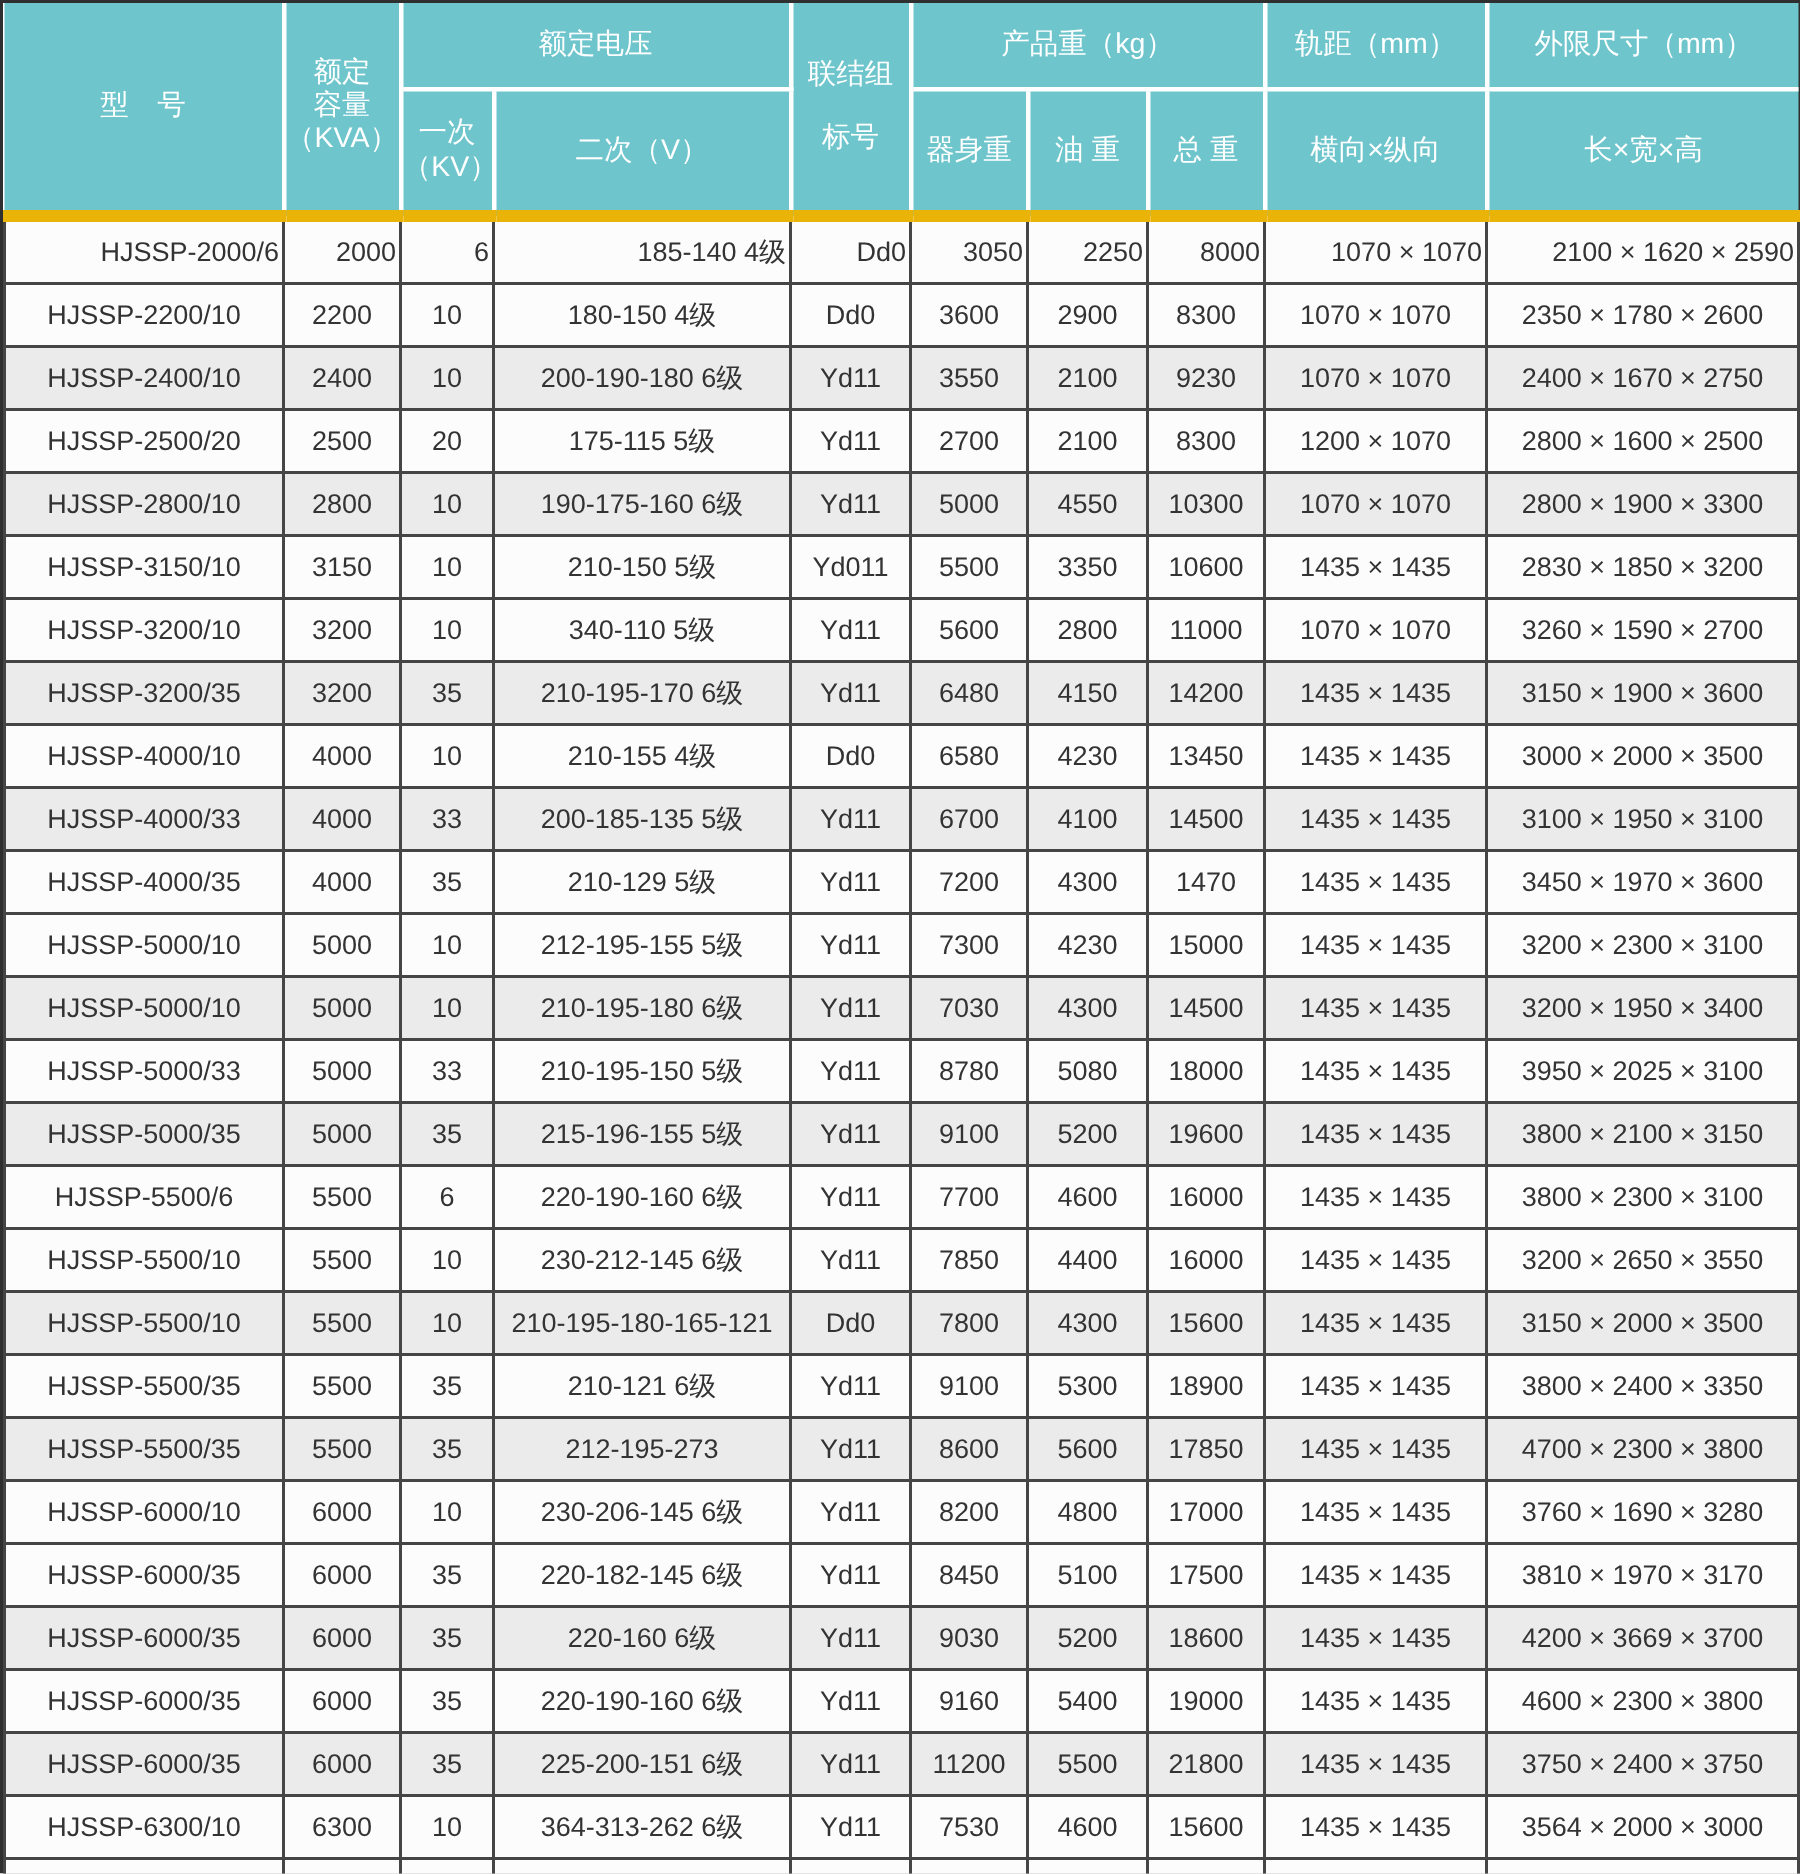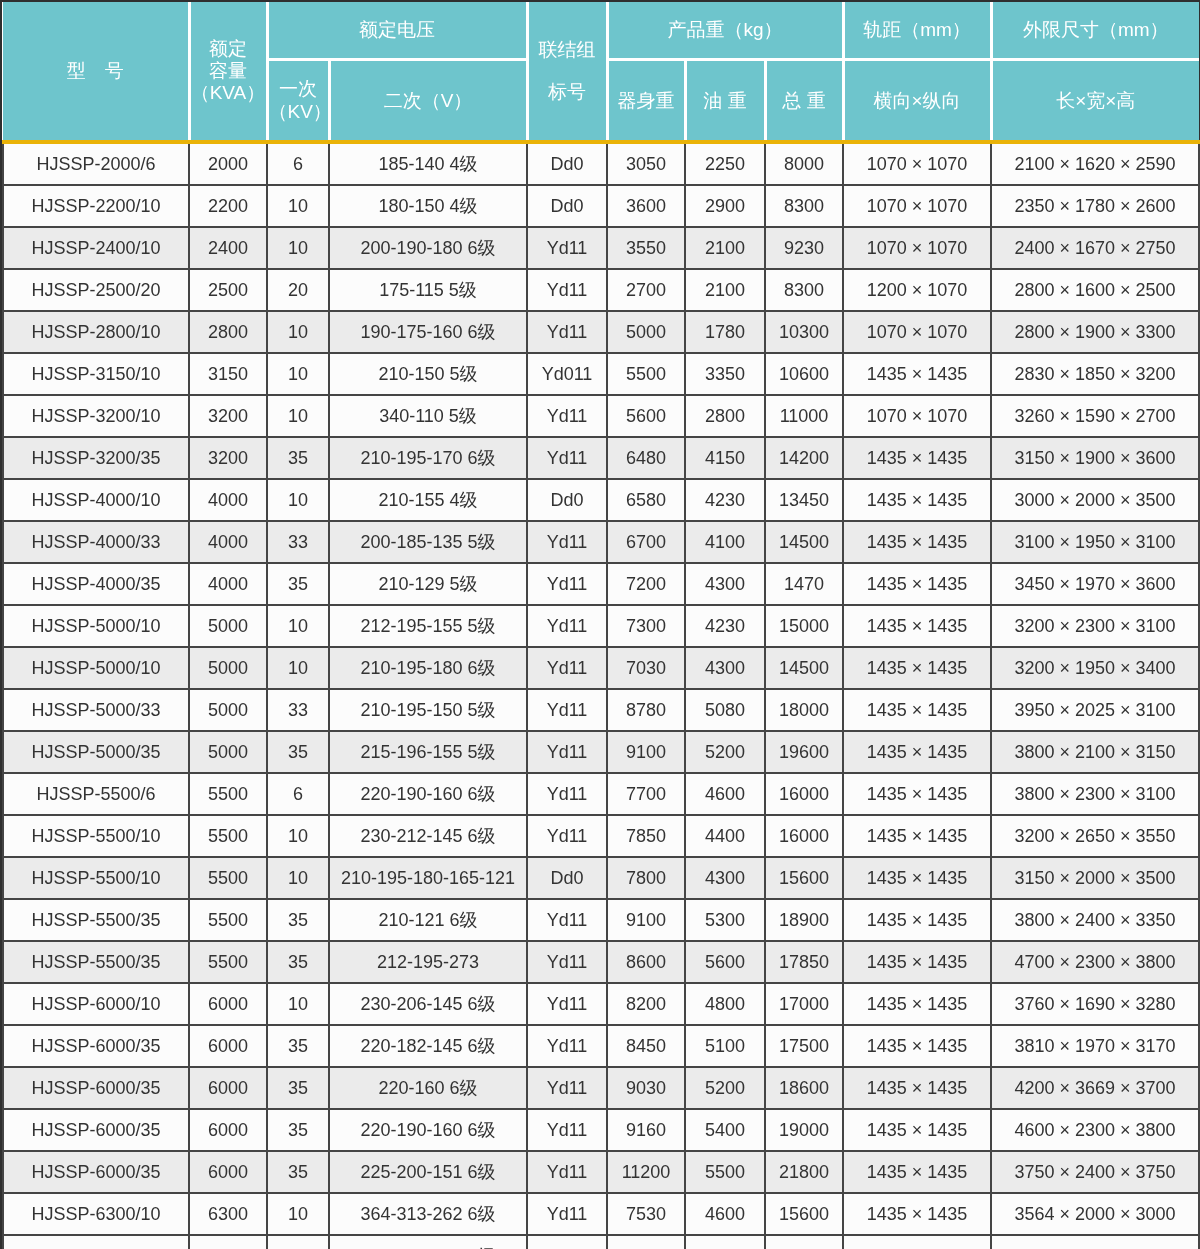--- a/index.html
+++ b/index.html
@@ -49,21 +49,21 @@
     text-align: center;
     vertical-align: middle;
     font-size: 18px;
     color: #333333;
     height: 40px;
     padding: 0 2px;
     background: #fcfcfc;
     white-space: nowrap;
     overflow: hidden;
   }
-  tbody tr:first-child td { border-top: 4px solid #eab308; }
+  tbody tr:first-child td { border-top: 8px solid #eab308; text-align: right; }
   tbody tr:nth-child(5n+3) td,
   tbody tr:nth-child(5n) td { background: #ebebeb; }
 </style>
 </head>
 <body>
 
 <div class="table-wrap">
   <table>
     <colgroup>
       <col style="width:186px">
@@ -150,21 +150,21 @@
           <td>1200 × 1070</td>
           <td>2800 × 1600 × 2500</td>
         </tr>
         <tr>
           <td>HJSSP-2800/10</td>
           <td>2800</td>
           <td>10</td>
           <td>190-175-160  6级</td>
           <td>Yd11</td>
           <td>5000</td>
-          <td>1780</td>
+          <td>4550</td>
           <td>10300</td>
           <td>1070 × 1070</td>
           <td>2800 × 1900 × 3300</td>
         </tr>
         <tr>
           <td>HJSSP-3150/10</td>
           <td>3150</td>
           <td>10</td>
           <td>210-150  5级</td>
           <td>Yd011</td>

